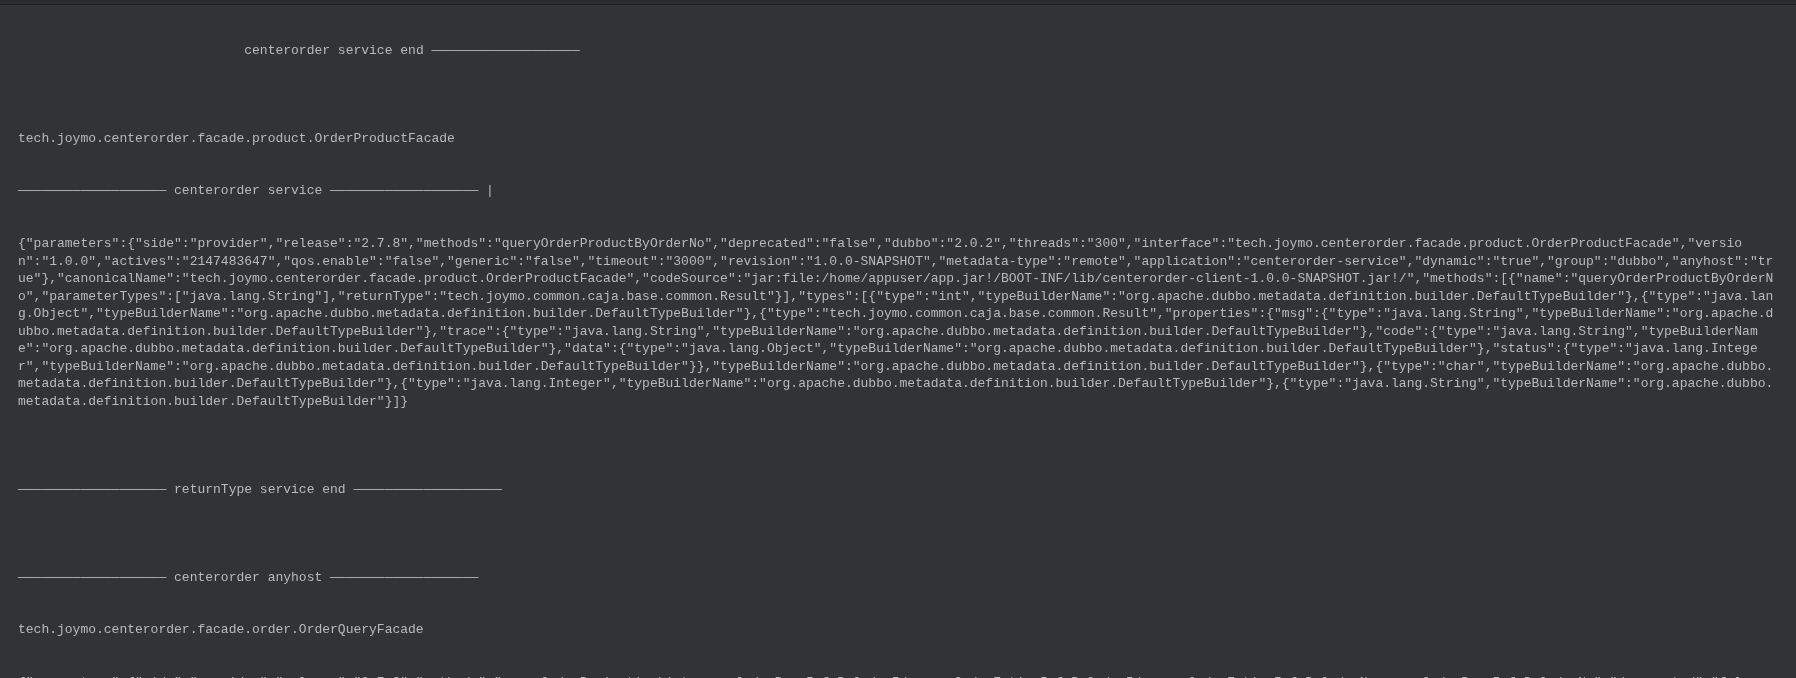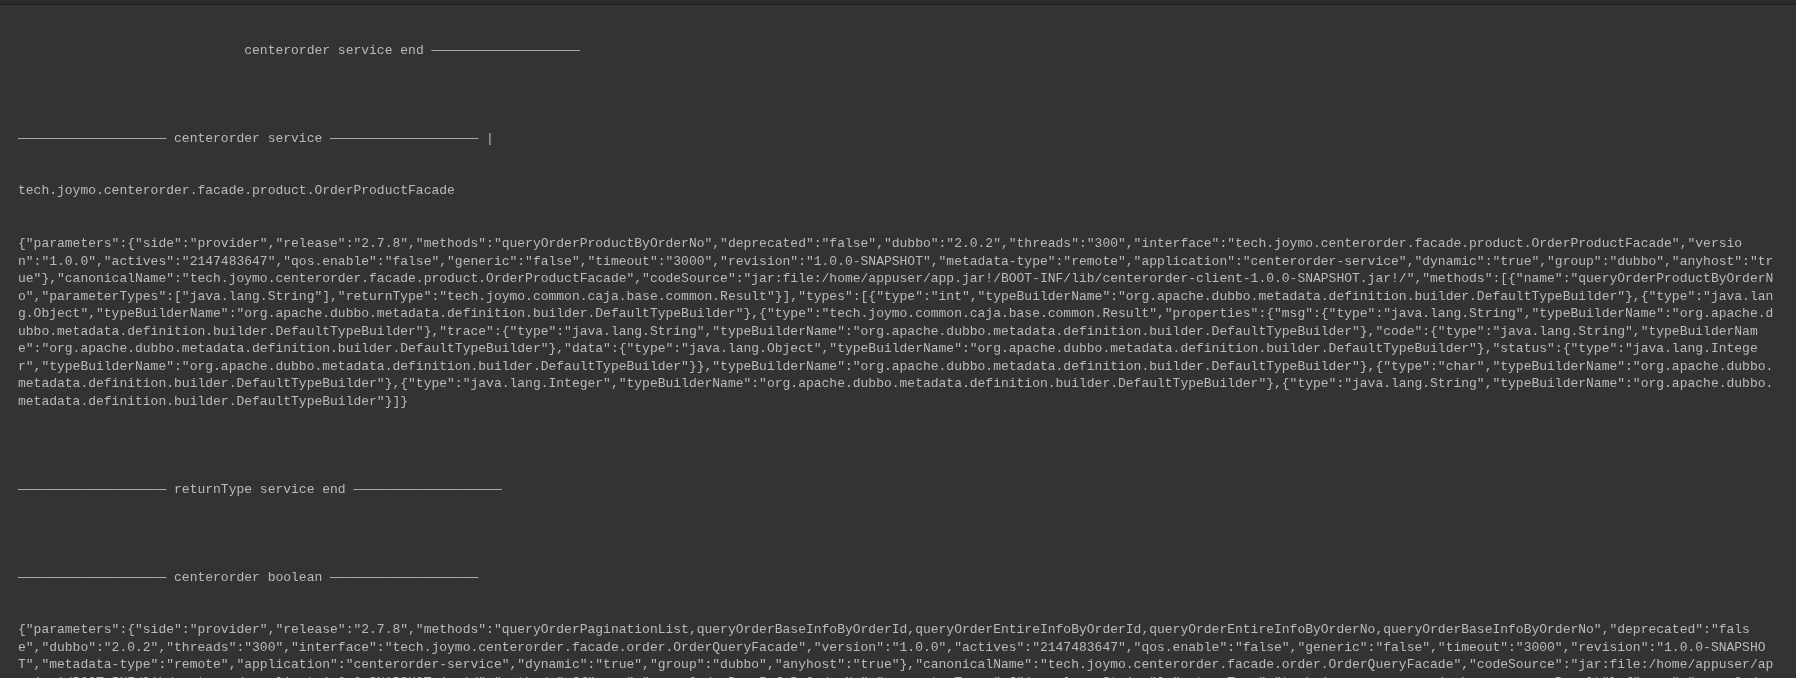--- a/index.html
+++ b/index.html
@@ -27,21 +27,22 @@
   .line {
     display: block;
   }
 </style>
 </head>
 <body>
 
 <div class="editor">
   <span class="line">                             centerorder service end ———————————————————</span>
   <span class="line"></span>
+  <span class="line">tech.joymo.centerorder.facade.product.OrderProductFacade</span>
   <span class="line">——————————————————— centerorder service ——————————————————— |</span>
-  <span class="line">tech.joymo.centerorder.facade.product.OrderProductFacade</span>
   <span class="line">{"parameters":{"side":"provider","release":"2.7.8","methods":"queryOrderProductByOrderNo","deprecated":"false","dubbo":"2.0.2","threads":"300","interface":"tech.joymo.centerorder.facade.product.OrderProductFacade","version":"1.0.0","actives":"2147483647","qos.enable":"false","generic":"false","timeout":"3000","revision":"1.0.0-SNAPSHOT","metadata-type":"remote","application":"centerorder-service","dynamic":"true","group":"dubbo","anyhost":"true"},"canonicalName":"tech.joymo.centerorder.facade.product.OrderProductFacade","codeSource":"jar:file:/home/appuser/app.jar!/BOOT-INF/lib/centerorder-client-1.0.0-SNAPSHOT.jar!/","methods":[{"name":"queryOrderProductByOrderNo","parameterTypes":["java.lang.String"],"returnType":"tech.joymo.common.caja.base.common.Result"}],"types":[{"type":"int","typeBuilderName":"org.apache.dubbo.metadata.definition.builder.DefaultTypeBuilder"},{"type":"java.lang.Object","typeBuilderName":"org.apache.dubbo.metadata.definition.builder.DefaultTypeBuilder"},{"type":"tech.joymo.common.caja.base.common.Result","properties":{"msg":{"type":"java.lang.String","typeBuilderName":"org.apache.dubbo.metadata.definition.builder.DefaultTypeBuilder"},"trace":{"type":"java.lang.String","typeBuilderName":"org.apache.dubbo.metadata.definition.builder.DefaultTypeBuilder"},"code":{"type":"java.lang.String","typeBuilderName":"org.apache.dubbo.metadata.definition.builder.DefaultTypeBuilder"},"data":{"type":"java.lang.Object","typeBuilderName":"org.apache.dubbo.metadata.definition.builder.DefaultTypeBuilder"},"status":{"type":"java.lang.Integer","typeBuilderName":"org.apache.dubbo.metadata.definition.builder.DefaultTypeBuilder"}},"typeBuilderName":"org.apache.dubbo.metadata.definition.builder.DefaultTypeBuilder"},{"type":"char","typeBuilderName":"org.apache.dubbo.metadata.definition.builder.DefaultTypeBuilder"},{"type":"java.lang.Integer","typeBuilderName":"org.apache.dubbo.metadata.definition.builder.DefaultTypeBuilder"},{"type":"java.lang.String","typeBuilderName":"org.apache.dubbo.metadata.definition.builder.DefaultTypeBuilder"}]}</span>
   <span class="line"></span>
   <span class="line">——————————————————— returnType service end ———————————————————</span>
   <span class="line"></span>
-  <span class="line">——————————————————— centerorder boolean ———————————————————</span>
+  <span class="line">——————————————————— centerorder anyhost ———————————————————</span>
+  <span class="line">tech.joymo.centerorder.facade.order.OrderQueryFacade</span>
   <span class="line">{"parameters":{"side":"provider","release":"2.7.8","methods":"queryOrderPaginationList,queryOrderBaseInfoByOrderId,queryOrderEntireInfoByOrderId,queryOrderEntireInfoByOrderNo,queryOrderBaseInfoByOrderNo","deprecated":"false","dubbo":"2.0.2","threads":"300","interface":"tech.joymo.centerorder.facade.order.OrderQueryFacade","version":"1.0.0","actives":"2147483647","qos.enable":"false","generic":"false","timeout":"3000","revision":"1.0.0-SNAPSHOT","metadata-type":"remote","application":"centerorder-service","dynamic":"true","group":"dubbo","anyhost":"true"},"canonicalName":"tech.joymo.centerorder.facade.order.OrderQueryFacade","codeSource":"jar:file:/home/appuser/app.jar!/BOOT-INF/lib/centerorder-client-1.0.0-SNAPSHOT.jar!/","methods":[{"name":"queryOrderBaseInfoByOrderNo","parameterTypes":["java.lang.String"],"returnType":"tech.joymo.common.caja.base.common.Result"},{"name":"queryOrderEntireInfoByOrderId","parameterTypes":["java.lang.Long"],"returnType":"tech.joymo.common.caja.base.common.Result"},{"name":"queryOrderPaginationList","parameterTypes":["tech.joymo.centerorder.model.param.order.OrderQueryParam"],"returnType":"tech.joymo.common.caja.base.common.Result"},{"name":"queryOrderBaseInfoByOrderId","parameterTypes":["java.lang.Long"],"returnType":"tech.joymo.common.caja.base.common.Result"},{"name":"queryOrderEntireInfoByOrderNo","parameterTypes":["java.lang.String"],"returnType":"tech.joymo.common.caja.base.common.Result"}],"types":[{"type":"java.lang.Boolean","typeBuilderName":"org.apache.dubbo.metadata.definition.builder.DefaultTypeBuilder"},{"type":"boolean","typeBuilderName":"org.apache.dubbo.metadata.definition.builder.DefaultTypeBuilder"},{"type":"int","typeBuilderName":"org.apache.dubbo.metadata.definition.builder.DefaultTypeBuilder"},{"type":"java.lang.Long","typeBuilderName":"org.apache.dubbo.metadata.definition.builder.DefaultTypeBuilder"},{"type":"tech.joymo.centerorder.model.param.order.OrderQueryParam","properties":{"memberNo":{"type":"java.lang.String","typeBuilderName":"org.apache.dubbo.metadata.definition.builder.DefaultTypeBuilder"},"memberPhone":{"type":"java.lang.String","typeBuilderName":"org.apache.dubbo.metadata.definition.builder.DefaultTypeBuilder"},"statusList":{"type":"java.util.List\u003cjava.lang.Integer\u003e","typeBuilderName":"org.apache.dubbo.metadata.definition.builder.CollectionTypeBuilder"},"offset":{"type":"java.lang.Integer","typeBuilderName":"org.apache.dubbo.metadata.definition.builder.DefaultTypeBuilder"},"limit":{"type":"java.lang.Integer","typeBuilderName":"org.apache.dubbo.metadata.definition.builder.DefaultTypeBuilder"},"page":{"type":"java.lang.Integer","typeBuilderName":"org.apache.dubbo.metadata.definition.builder.DefaultTypeBuilder"},"rows":{"type":"java.lang.Integer","typeBuilderName":"org.apache.dubbo.metadata.definition.builder.DefaultTypeBuilder"},"includeDelete":{"type":"java.lang.Boolean","typeBuilderName":"org.apache.dubbo.metadata.definition.builder.DefaultTypeBuilder"}},"typeBuilderName":"org.apache.dubbo.metadata.definition.builder.DefaultTypeBuilder"},{"type":"java.lang.Object","typeBuilderName":"org.apache.dubbo.metadata.definition.builder.DefaultTypeBuilder"},{"type":"tech.joymo.common.caja.base.common.Result","properties":{"msg":{"type":"java.lang.String","typeBuilderName":"org.apache.dubbo.metadata.definition.builder.DefaultTypeBuilder"},"trace":{"type":"java.lang.String","typeBuilderName":"org.apache.dubbo.metadata.definition.builder.DefaultTypeBuilder"},"code":{"type":"java.lang.String","typeBuilderName":"org.apache.dubbo.metadata.definition.builder.DefaultTypeBuilder"},"data":{"type":"java.lang.Object","typeBuilderName":"org.apache.dubbo.metadata.definition.builder.DefaultTypeBuilder"},"status":{"type":"java.lang.Integer","typeBuilderName":"org.apache.dubbo.metadata.definition.builder.DefaultTypeBuilder"}},"typeBuilderName":"org.apache.dubbo.metadata.definition.builder.DefaultTypeBuilder"},{"type":"long","typeBuilderName":"org.apache.dubbo.metadata.definition.builder.DefaultTypeBuilder"},{"type":"char","typeBuilderName":"org.apache.dubbo.metadata.definition.builder.DefaultTypeBuilder"},{"type":"java.lang.Integer","typeBuilderName":"org.apache.dubbo.metadata.definition.builder.DefaultTypeBuilder"},{"type":"java.lang.String","typeBuilderName":"org.apache.dubbo.metadata.definition.builder.DefaultTypeBuilder"}]}</span>
 </div>
 
 </body></html>

